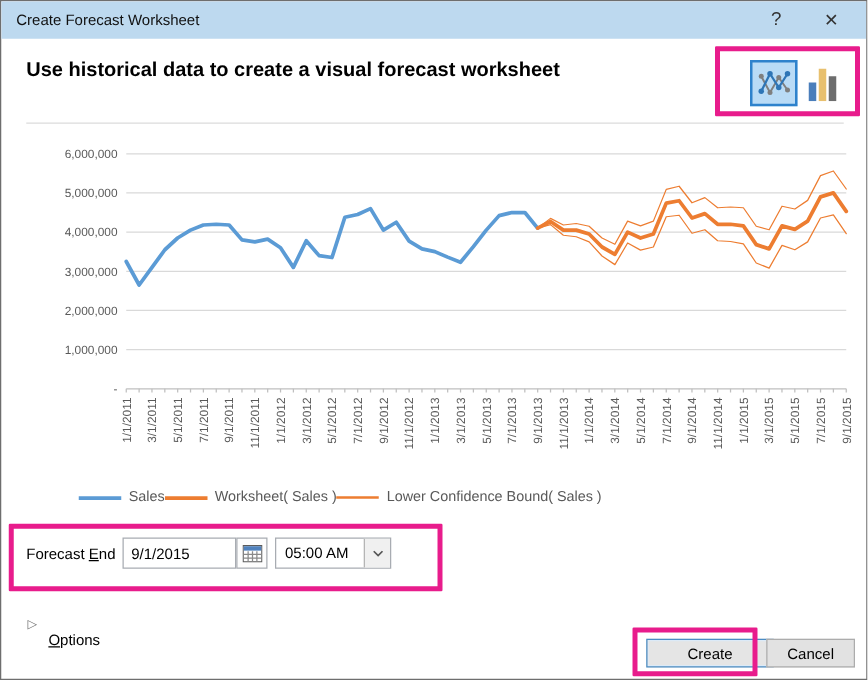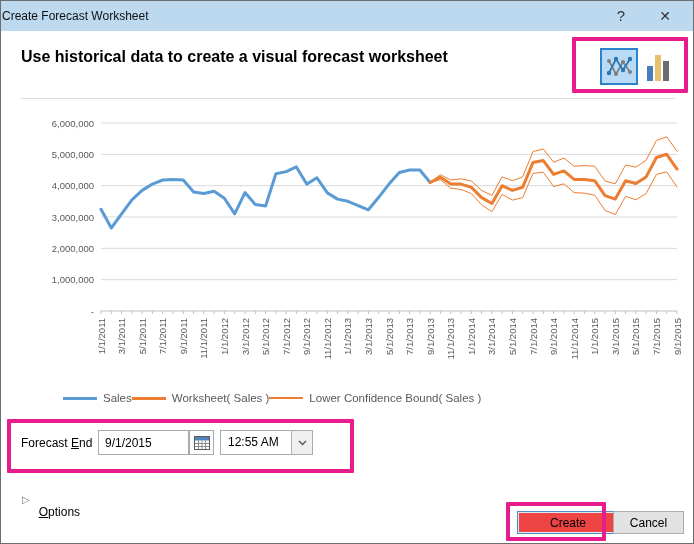--- a/index.html
+++ b/index.html
@@ -6,21 +6,21 @@
   html,body { background:#fff; }
   body { font-family: "Liberation Sans", sans-serif; }
   .dialog {
     position: relative; width: 694px; height: 544px;
     background: #fff; border: 1px solid #6e6e6e; overflow: hidden;
   }
   .titlebar {
     position: absolute; left:0; top:0; width:100%; height:30px;
     background:#bdd9ef; display:flex; align-items:center;
   }
-  .titlebar .title { font-size:12px; color:#111; padding-left:1px; }
+  .titlebar .title { font-size:12px; color:#111; padding-left:12px; }
   .tb-btn {
     position:absolute; top:0; height:30px; width:28px; text-align:center;
     line-height:30px; font-size:15px; color:#333; cursor:default;
   }
   .help-btn { left:606px; }
   .close-btn { left:650px; font-size:14px; }
   .subtitle { position:absolute; left:20px; top:47px; font-size:16px; font-weight:bold; color:#000; }
 
   .icon-btn { position:absolute; display:flex; align-items:center; justify-content:center; }
   .line-type-btn { left:599px; top:47px; width:38px; height:37px; background:#b9dbf6; border:2px solid #2e82cc; }
@@ -63,21 +63,21 @@
   }
   .options-row { position:absolute; left:21px; top:480px; display:flex; align-items:center; gap:9px; }
   .opt-tri { font-size:10px; color:#767676; line-height:12px; }
   .opt-label { font-size:12px; color:#000;margin-top:24px; }
 
   .btn {
     position:absolute; top:510px; height:23px; font-size:12px; color:#000;
     display:flex; align-items:center; justify-content:center;
     font-family:"Liberation Sans", sans-serif;
   }
-  .create-btn { left:516px; width:102px; background:#ef4444; border:1px solid #4a8cc4; box-shadow: inset 0 0 0 1px #dceaf7; }
+  .create-btn { left:516px; width:102px; background:#e5e5e5; border:1px solid #4a8cc4; box-shadow: inset 0 0 0 1px #dceaf7; }
   .cancel-btn { left:612px; width:71px; background:#e2e2e2; border:1px solid #acacac; }
 </style>
 </head>
 <body>
 
 <div class="dialog">
 
   <div class="titlebar">
     <span class="title">Create Forecast Worksheet</span>
   </div>
@@ -244,21 +244,21 @@
         <line x1="1" y1="8.5" x2="15" y2="8.5"></line>
           <line x1="1" y1="11.5" x2="15" y2="11.5"></line>
         <line x1="4.5" y1="6" x2="4.5" y2="14"></line>
           <line x1="8" y1="6" x2="8" y2="14"></line>
           <line x1="11.5" y1="6" x2="11.5" y2="14"></line>
       </g>
     </svg>
   </div>
 
   <div class="time-combo">
-    <span class="val">12:55 AM</span>
+    <span class="val">05:00 AM</span>
     <span class="combo-arrow">
       <svg width="9" height="6" viewBox="0 0 9 6">
         <polyline points="1,1 4.5,4.5 8,1" fill="none" stroke="#555" stroke-width="1.4"></polyline>
       </svg>
     </span>
   </div>
 
   <div class="options-row">
     <span class="opt-tri">▷</span>
     <span class="opt-label"><span class="ak">O</span><span>ptions</span></span>

